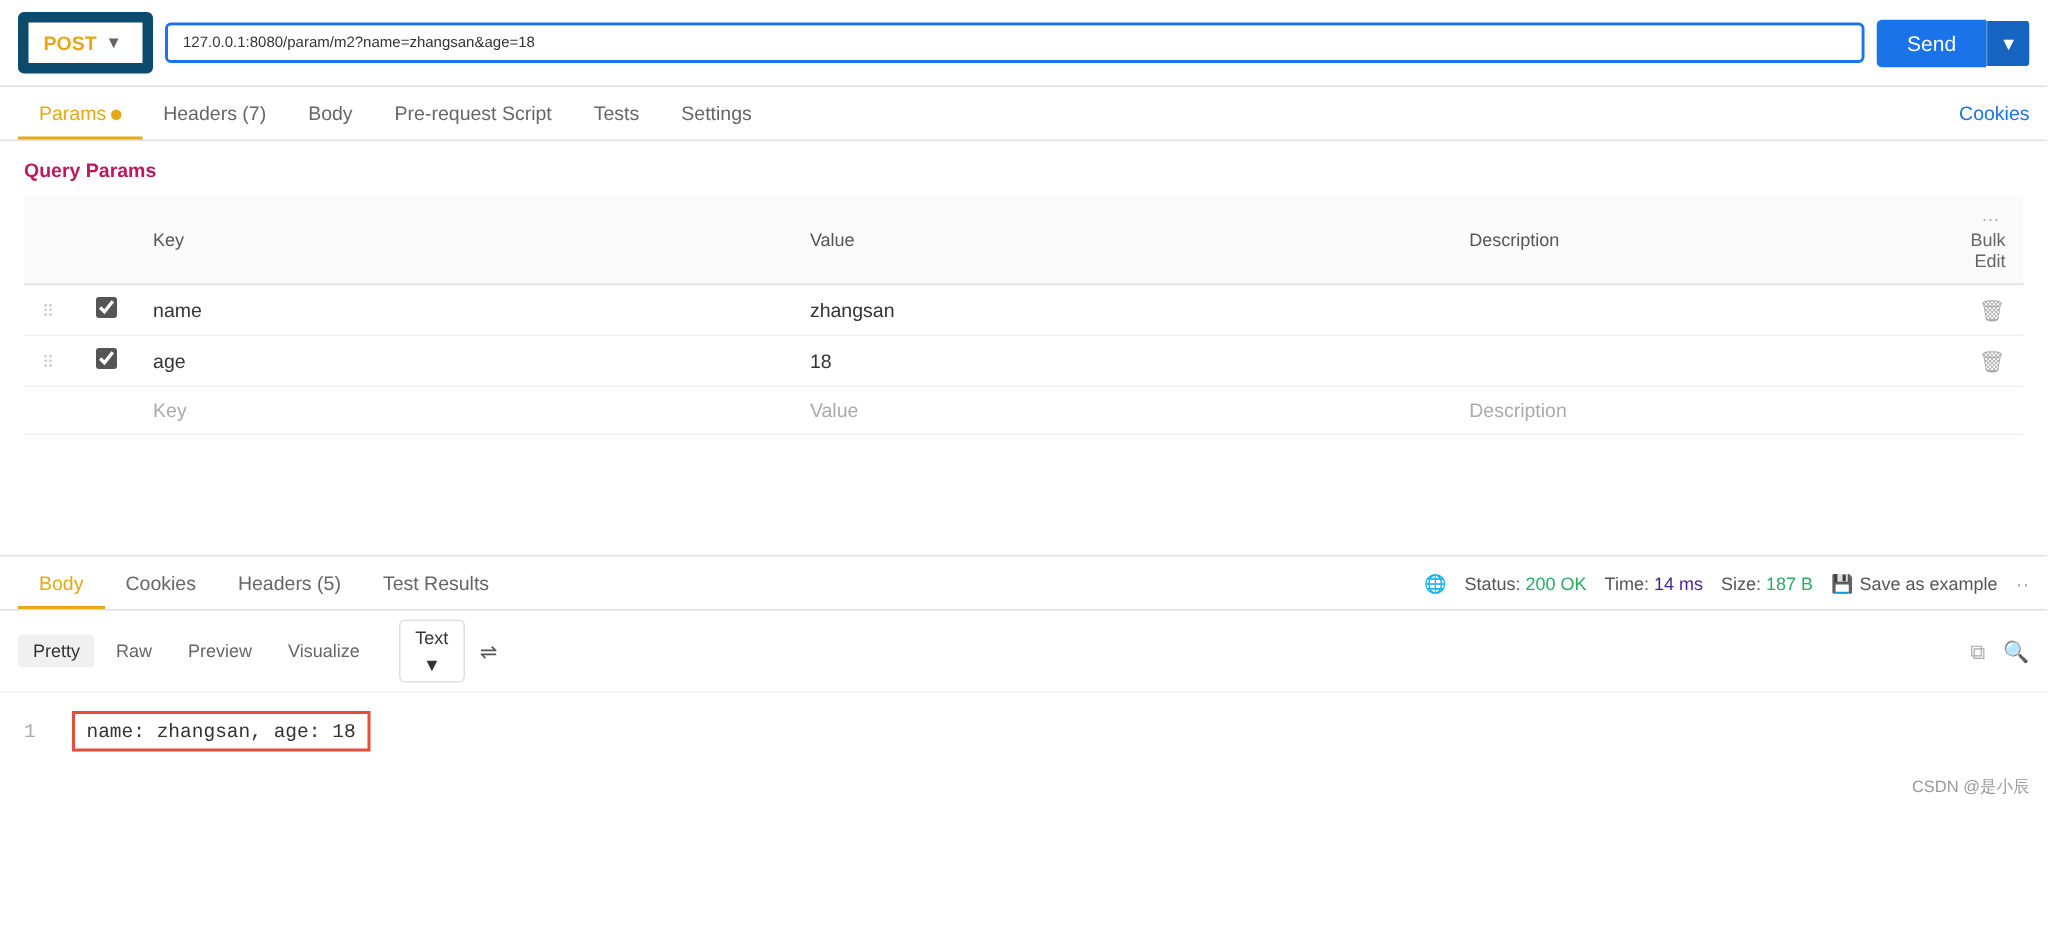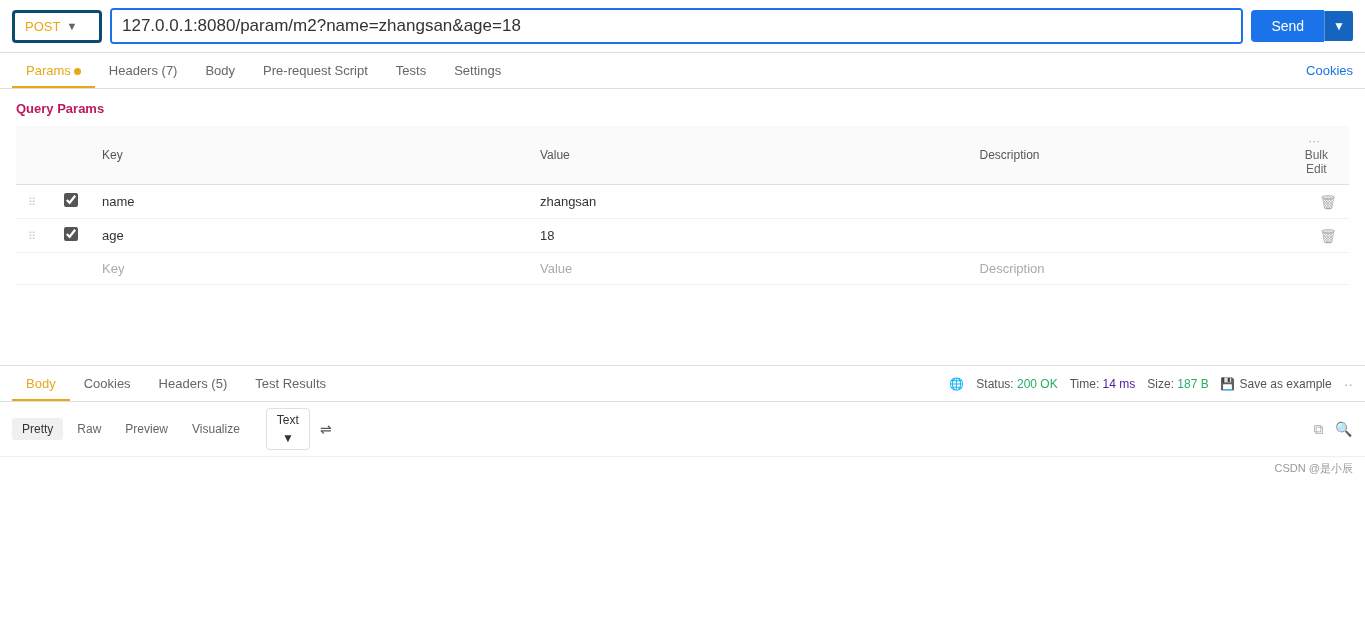--- a/index.html
+++ b/index.html
@@ -12,42 +12,42 @@
       padding: 8px 12px;
       background: #fff;
       border-bottom: 1px solid #e0e0e0;
       gap: 8px;
     }
     .method-select {
       display: flex;
       align-items: center;
       gap: 6px;
       padding: 6px 10px;
-      border: 3px solid #0c4a6e;
+      border: 7px solid #0c4a6e;
       border-radius: 4px;
       background: #fff;
       cursor: pointer;
-      font-weight: 400;
+      font-weight: 700;
       color: #e6a817;
       font-size: 13px;
       min-width: 90px;
     }
     .method-select .arrow { color: #666; font-size: 11px; }
     .url-input-wrapper {
       flex: 1;
       border: 2px solid #1a73e8;
       border-radius: 4px;
       overflow: hidden;
     }
     .url-input {
       width: 100%;
       padding: 6px 10px;
       border: none;
       outline: none;
-      font-size: 17px;
+      font-size: 10px;
       color: #333;
     }
     .send-btn {
       display: flex;
       align-items: center;
       gap: 0;
       border-radius: 4px;
       overflow: hidden;
     }
     .send-main {
@@ -136,21 +136,21 @@
       padding: 8px 12px;
       font-weight: 500;
       color: #555;
       font-size: 12px;
       border-bottom: 1px solid #e0e0e0;
       background: #fafafa;
     }
     .params-table th.col-key { width: 35%; }
     .params-table th.col-value { width: 35%; }
     .params-table th.col-desc { width: 25%; }
-    .params-table th.col-actions { width: 5%; text-align: center; }
+    .params-table th.col-actions { width: 5%; text-align: right; }
     .params-table td {
       padding: 8px 12px;
       border-bottom: 1px solid #f0f0f0;
       font-size: 13px;
       vertical-align: middle;
     }
     .params-table tr:last-child td {
       color: #aaa;
     }
     .row-drag { color: #ccc; font-size: 11px; padding-right: 4px; cursor: grab; }
@@ -409,15 +409,19 @@
     <div class="fmt-tab">Visualize</div>
     <div class="text-dropdown">
       <span>Text</span>
       <span>▼</span>
     </div>
     <span class="wrap-icon">⇌</span>
     <span class="copy-icon">⧉</span>
     <span class="search-icon-resp">🔍</span>
   </div>
 
+  <div class="response-body">
+    <span class="line-num">1</span>
+    <span class="response-content">name: zhangsan, age: 18</span>
+  </div>
 </div>
 
 <div class="footer-note">CSDN @是小辰</div>
 
 </body></html>

